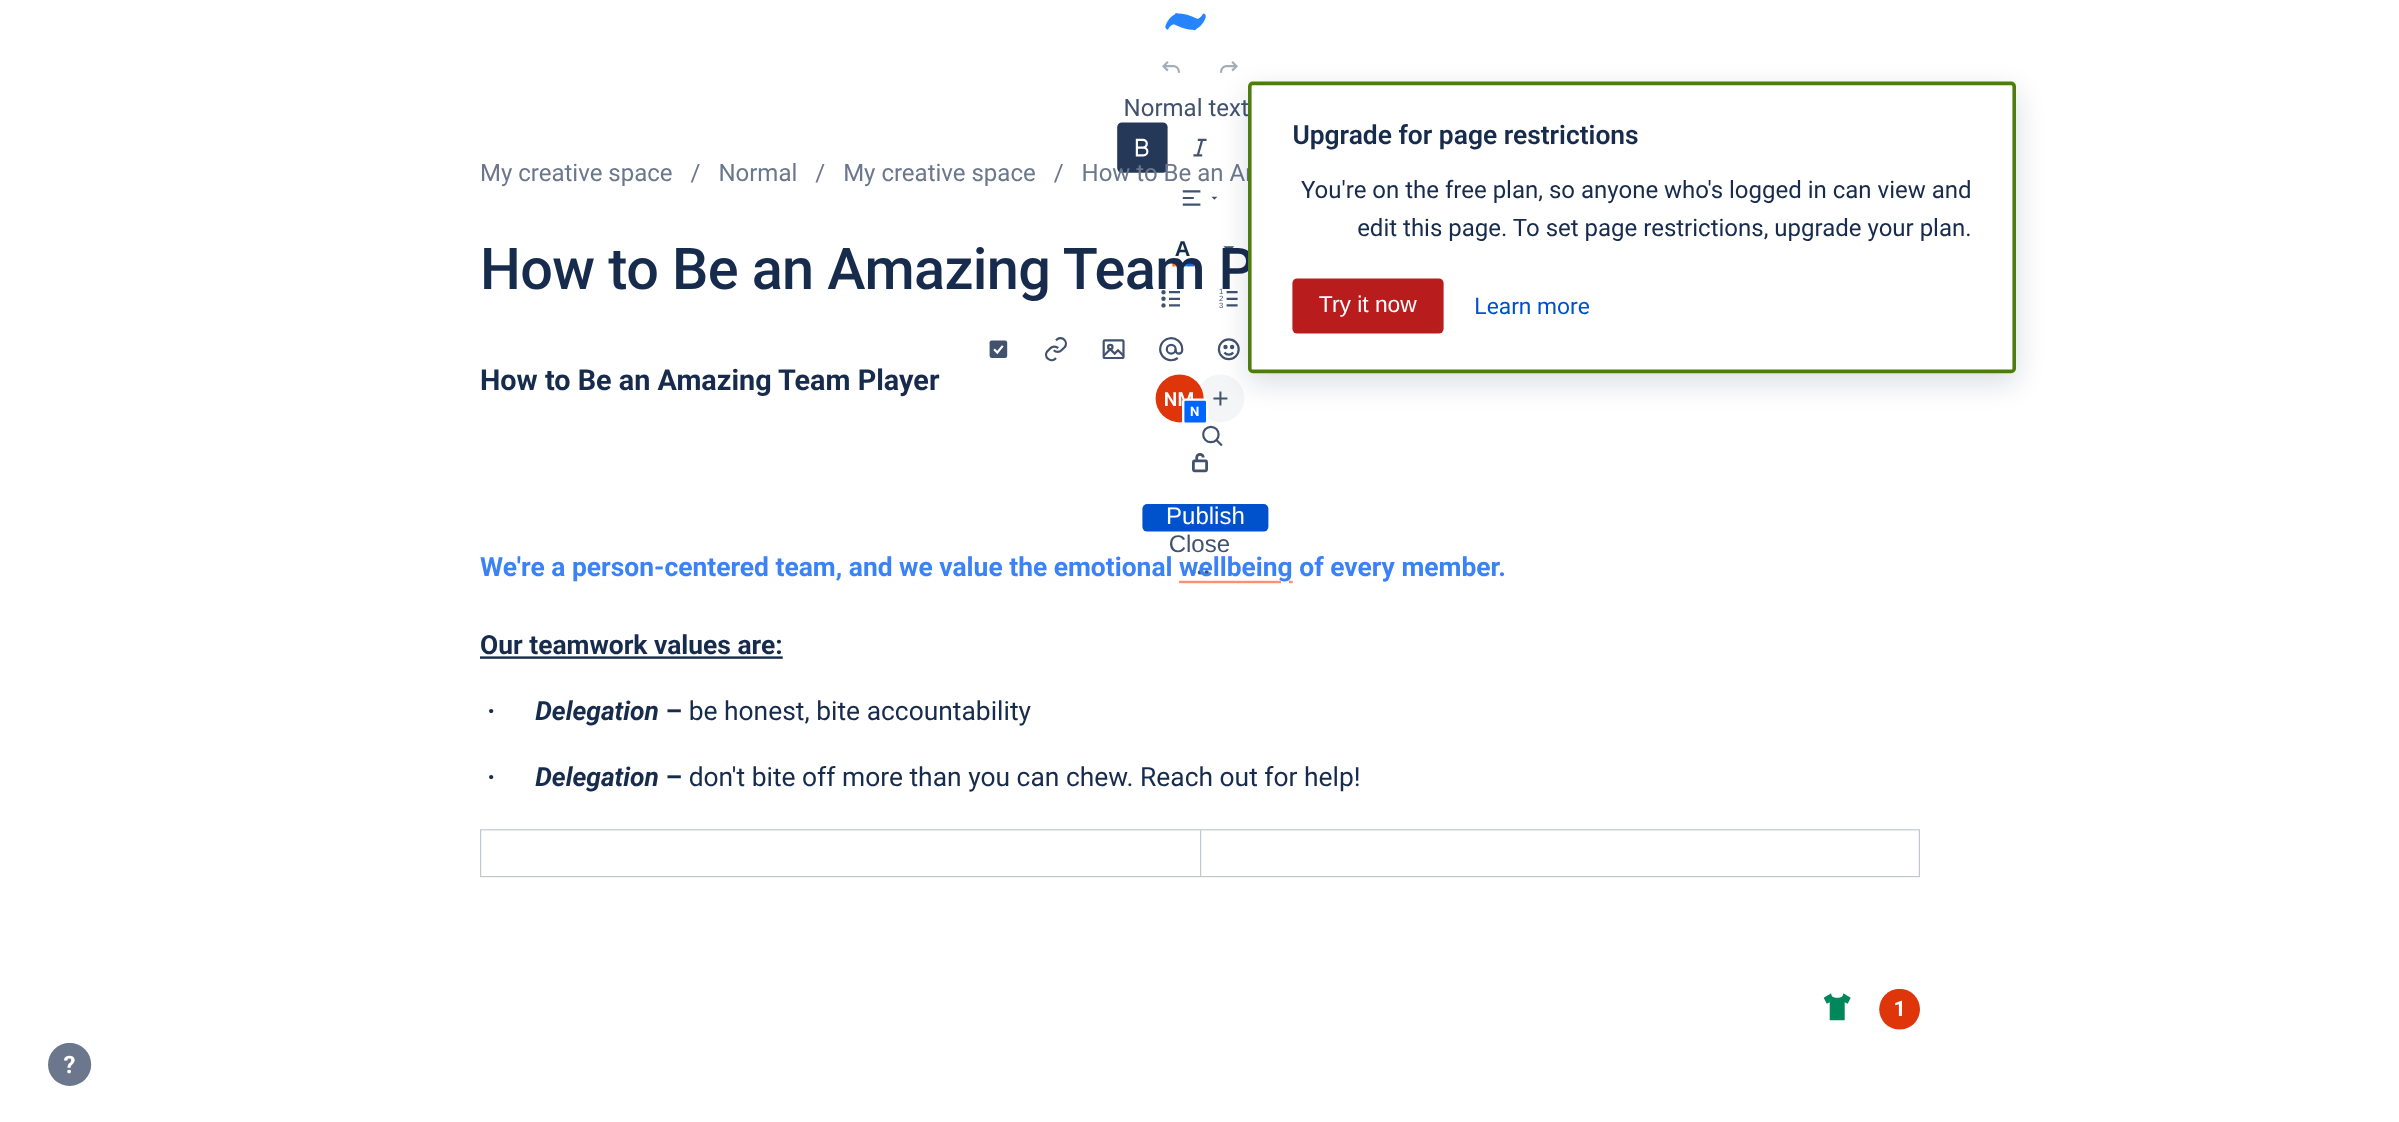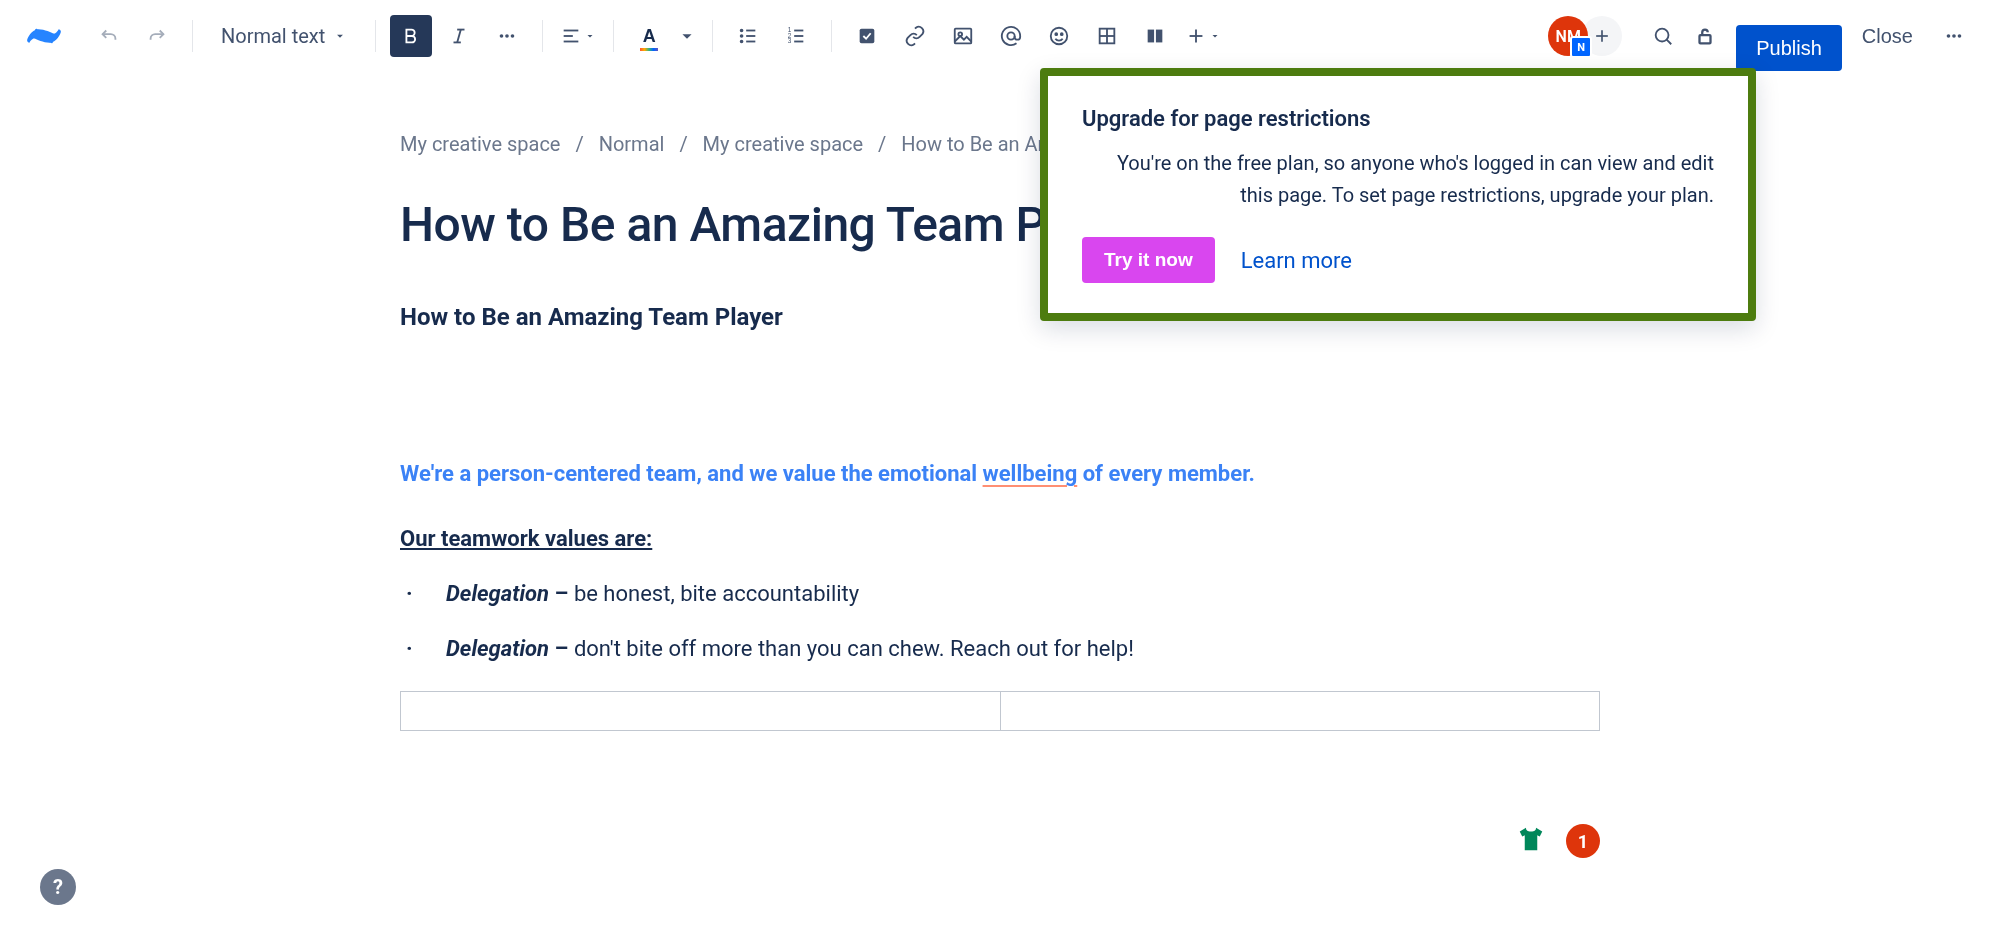--- a/index.html
+++ b/index.html
@@ -1,19 +1,19 @@
 <!DOCTYPE html>
 <html><head>
 <meta charset="utf-8">
 <style>
 * { box-sizing: border-box; margin: 0; padding: 0; }
 body { font-family: -apple-system, BlinkMacSystemFont, "Segoe UI", Roboto, Helvetica, Arial, sans-serif; background: #fff; color: #172B4D; width: 1999px; height: 935px; overflow: hidden; position: relative; }
 
 
-.toolbar { height: 72px; display: flex; align-items: center; padding: 0 24px; gap: 0; }
+.toolbar { height: 72px; display: flex; align-items: center; padding: 0 24px; gap: 0; flex-direction: column; }
 .logo { width: 40px; height: 40px; display:flex; align-items:center; justify-content:center; margin-right: 24px; }
 .tb-group { display:flex; align-items:center; gap:6px; }
 .sep { width:1px; height:32px; background:#e4e6ea; margin: 0 14px; }
 .tb-btn { width:42px; height:42px; border-radius:4px; display:flex; align-items:center; justify-content:center; color:#42526E; cursor:pointer; background:transparent; border:none; }
 .tb-btn svg { width:22px; height:22px; }
 .tb-btn.disabled { color:#A5ADBA; }
 .tb-btn.active { background:#253858; color:#fff; }
 .tb-text-btn { display:flex; align-items:center; gap:8px; padding:0 14px; height:42px; font-size:20px; color:#42526E; cursor:pointer; border-radius:4px; }
 .chevron { width:14px; height:14px; }
 .spacer { flex:1; }
@@ -38,26 +38,26 @@
 .values-h { font-size:22px; font-weight:700; margin-bottom:30px;text-decoration:underline; }
 .values-list { list-style:none; }
 .values-list li { font-size:22px; color:#172B4D; margin-bottom:30px; padding-left:46px; position:relative; }
 .values-list li::before { content:'·'; position:absolute; left:6px; font-size:22px; font-weight:700;}
 .values-list .term { font-weight:700; font-style:italic; }
 .values-list .dash { font-weight:700; }
 .table-start { border:1px solid #C1C7D0; height:40px; margin-top:20px; width:1200px; position:relative;}
 .table-start::after { content:''; position:absolute; top:0; left:50%; width:1px; height:100%; background:#C1C7D0; }
 
 
-.popover { position:absolute; top:68px; left:1040px; width:716px; background:#fff; border:8px solid #4d7c0f; border-radius:4px; padding:30px 34px; box-shadow:0 8px 24px rgba(9,30,66,0.15); }
+.popover { position:absolute; top:68px; left:1040px; width:640px; background:#fff; border:3px solid #4d7c0f; border-radius:4px; padding:30px 34px; box-shadow:0 8px 24px rgba(9,30,66,0.15); }
 .popover h3 { font-size:22px; font-weight:600; color:#172B4D; margin-bottom:16px; }
 .popover p { font-size:20px; color:#172B4D; line-height:1.6; margin-bottom:26px;text-align:right; }
 .popover-actions { display:flex; align-items:center; gap:26px; }
-.pop-primary { background:#d946ef; color:#fff; border:none; border-radius:4px; padding:12px 22px; font-size:19px; font-weight:700; cursor:pointer; }
-.pop-link { color:#0052CC; font-size:22px; cursor:pointer; }
+.pop-primary { background:#b91c1c; color:#fff; border:none; border-radius:4px; padding:12px 22px; font-size:19px; font-weight:400; cursor:pointer; }
+.pop-link { color:#0052CC; font-size:19px; cursor:pointer; }
 
 
 .help-btn { position:fixed; bottom:30px; left:40px; width:36px; height:36px; border-radius:50%; background:#6B778C; color:#fff; display:flex; align-items:center; justify-content:center; font-size:20px; font-weight:700; cursor:pointer; }
 
 
 .float-shirt { position:fixed; top:824px; left:1516px; color:#00875A; }
 .float-badge { position:fixed; top:824px; left:1566px; width:34px; height:34px; border-radius:50%; background:#DE350B; color:#fff; display:flex; align-items:center; justify-content:center; font-weight:700; font-size:18px;}
 
 </style>
 </head>

